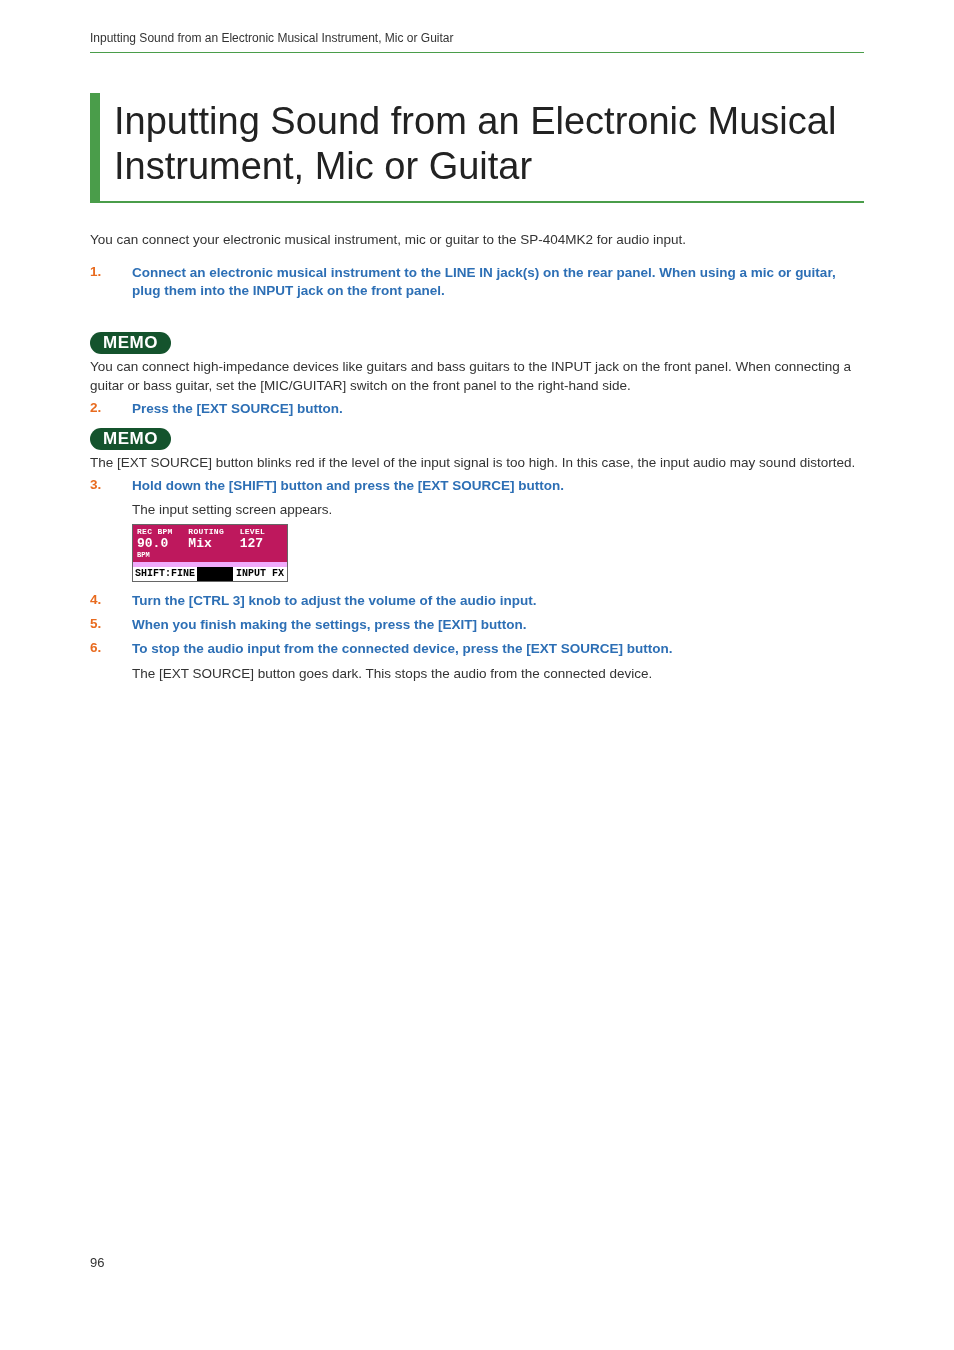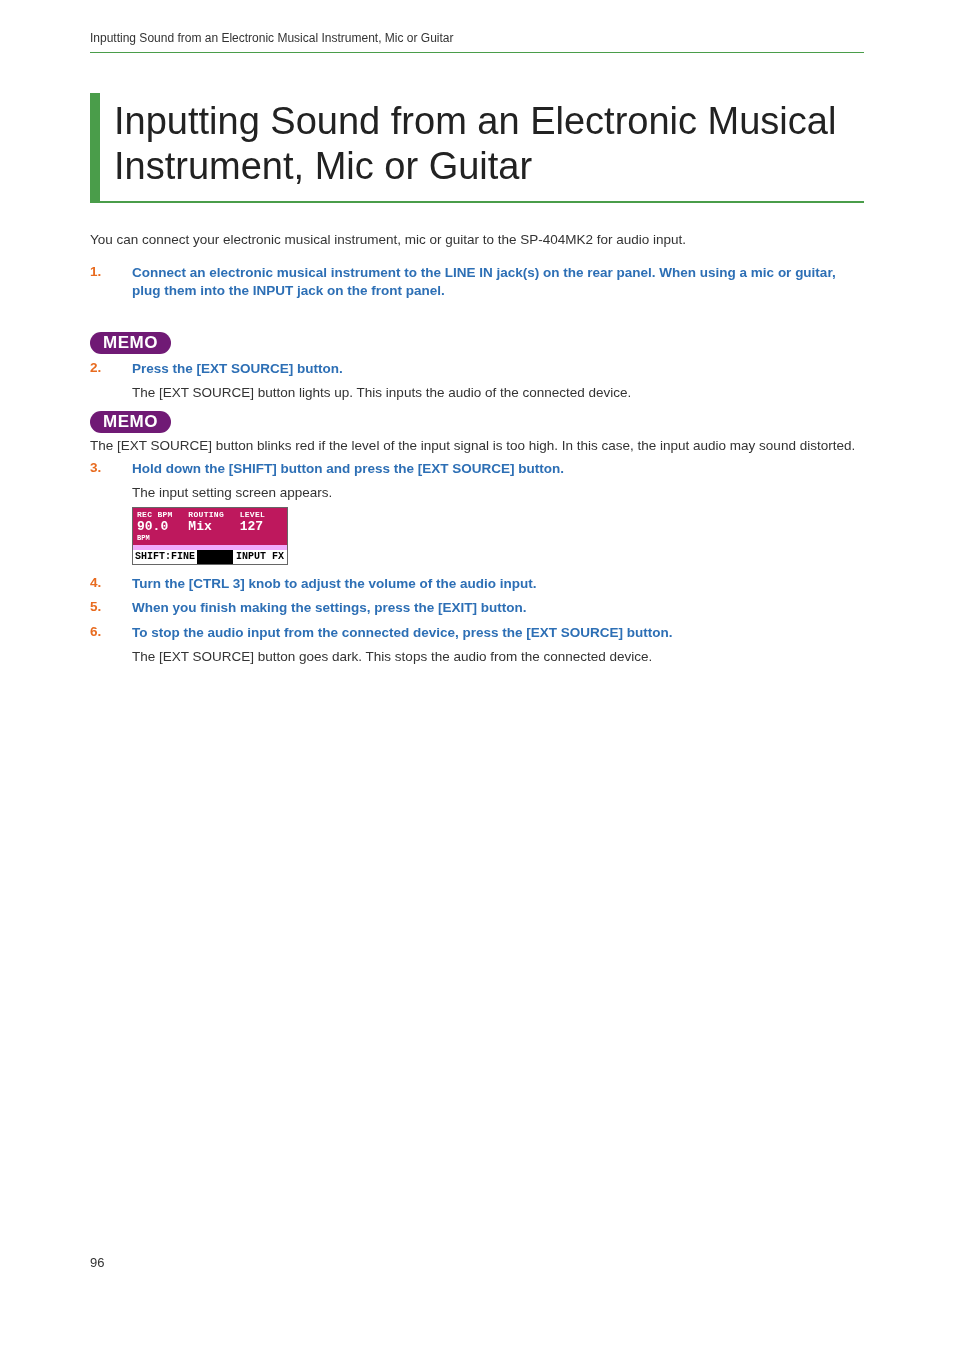--- a/index.html
+++ b/index.html
@@ -66,21 +66,21 @@
   .sub-text {
     font-size: 13.5px;
     color: #333;
     margin-left: 42px;
     line-height: 1.4;
     margin-bottom: 4px;
     margin-top: 2px;
   }
   .memo-pill {
     display: inline-block;
-    background: #701a75;
+    background: #14532d;
     color: #fff;
     font-weight: 700;
     font-size: 17px;
     padding: 1px 13px;
     border-radius: 12px;
     letter-spacing: 0.5px;
     margin-top: 26px;
     margin-bottom: 2px;
   }
   .memo-pill.tight {
@@ -179,26 +179,26 @@
   </div>
 
   <div class="intro">You can connect your electronic musical instrument, mic or guitar to the SP-404MK2 for audio input.</div>
 
   <div class="step-row">
     <div class="step-num">1.</div>
     <div class="step-text">Connect an electronic musical instrument to the LINE IN jack(s) on the rear panel. When using a mic or guitar, plug them into the INPUT jack on the front panel.</div>
   </div>
 
   <div class="memo-pill">MEMO</div>
+  <div class="memo-text">You can connect high-impedance devices like guitars and bass guitars to the INPUT jack on the front panel. When connecting a guitar or bass guitar, set the [MIC/GUITAR] switch on the front panel to the right-hand side.</div>
 
   <div class="step-row">
     <div class="step-num">2.</div>
     <div class="step-text">Press the [EXT SOURCE] button.</div>
   </div>
-  <div class="sub-text">The [EXT SOURCE] button lights up. This inputs the audio of the connected device.</div>
 
   <div class="memo-pill tight">MEMO</div>
   <div class="memo-text">The [EXT SOURCE] button blinks red if the level of the input signal is too high. In this case, the input audio may sound distorted.</div>
 
   <div class="step-row">
     <div class="step-num">3.</div>
     <div class="step-text">Hold down the [SHIFT] button and press the [EXT SOURCE] button.</div>
   </div>
   <div class="sub-text">The input setting screen appears.</div>
 

